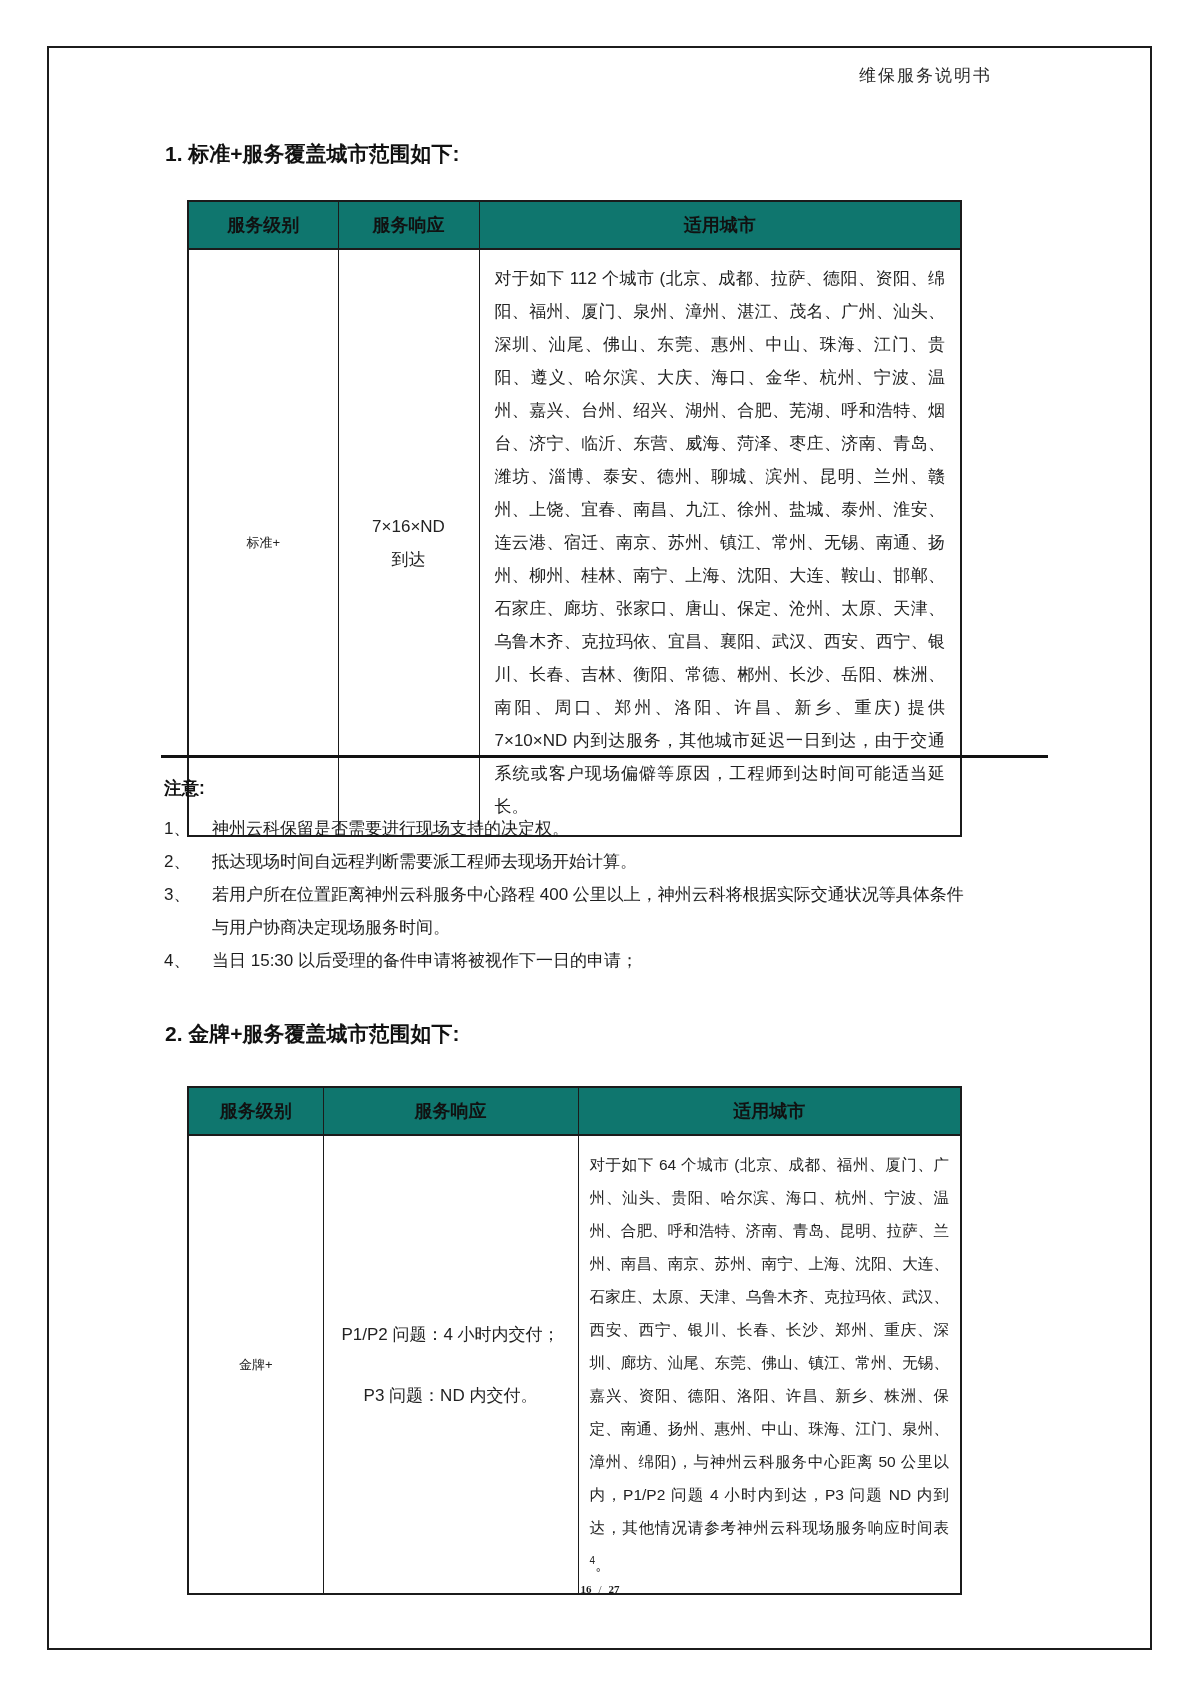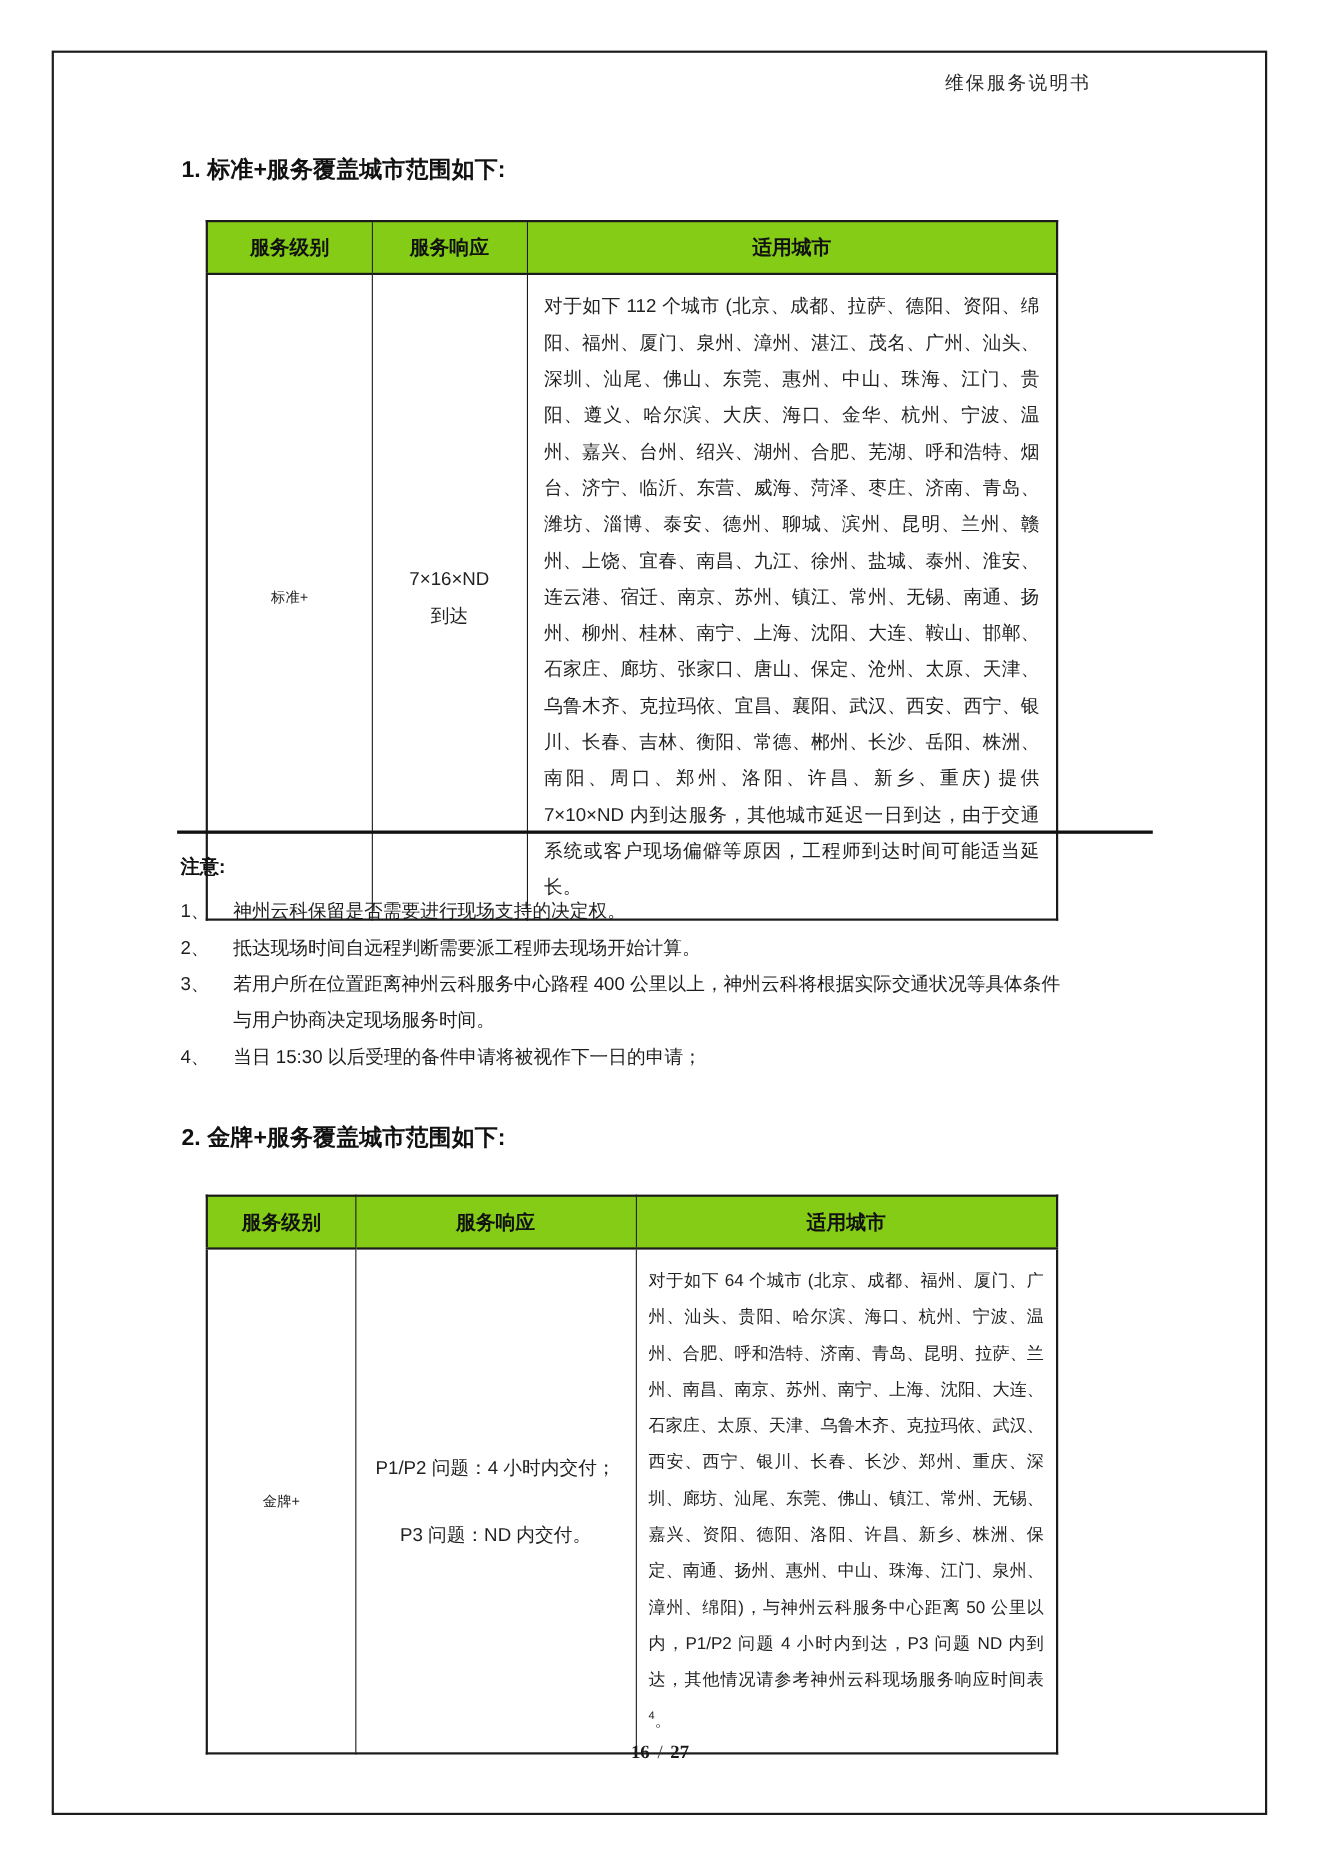--- a/index.html
+++ b/index.html
@@ -21,21 +21,21 @@
   .sec1 { top:140px; }
   .sec2 { top:1020px; }
 
   table.svc-table {
     position:absolute; left:187px; border-collapse:collapse; table-layout:fixed;
     width:775px; border:2px solid #1b1b1b;
   }
   .table1 { top:200px; }
   .table2 { top:1086px; }
   .svc-table th {
-    background:#84cc16; border:1.5px solid #1b1b1b; border-bottom:2px solid #1b1b1b;
+    background:#0f766e; border:1.5px solid #1b1b1b; border-bottom:2px solid #1b1b1b;
     height:46px; font-size:18px; font-weight:bold; text-align:center; color:#111;
     padding:0 4px;
   }
   .svc-table td {
     border:1.5px solid #1b1b1b; vertical-align:middle; color:#222;
   }
   .t1c1 { width:150px; } .t1c2 { width:141px; }
   .t2c1 { width:135px; } .t2c2 { width:255px; }
   .level-cell { text-align:center; font-size:13px; }
   .resp-cell { text-align:center; font-size:17px; line-height:33px; padding:6px 8px; }
@@ -55,21 +55,21 @@
   }
   .notes-list {
     position:absolute; top:812px; left:164px; width:800px; font-size:17px; line-height:33px;
   }
   .note-item { display:flex; }
   .note-num { width:48px; flex:0 0 48px; }
   .note-text { flex:1; }
 
   .footer {
     position:absolute; top:1583px; left:0; width:1200px; text-align:center;
-    font-family:"Liberation Serif", serif; font-size:17px; color:#1a1a1a;
+    font-family:"Liberation Serif", serif; font-size:11px; color:#1a1a1a;
   }
   .pg-num { font-weight:bold; }
   .pg-sep { font-weight:normal; margin:0 7px; color:#333; }
 </style>
 </head>
 <body>
 
 <div class="page">
   <div class="frame"></div>
 

